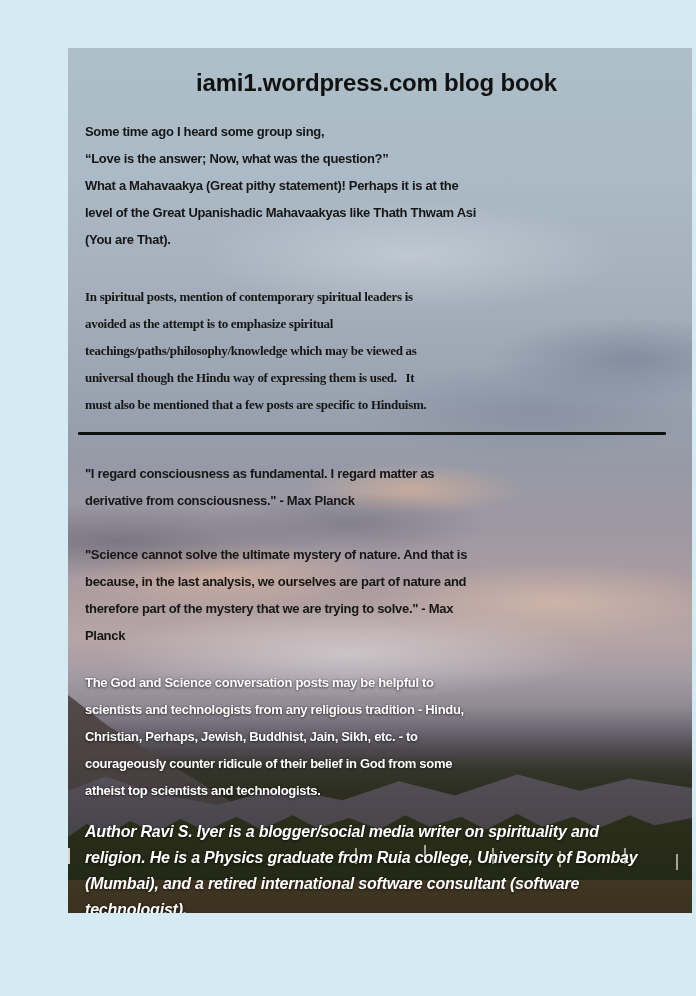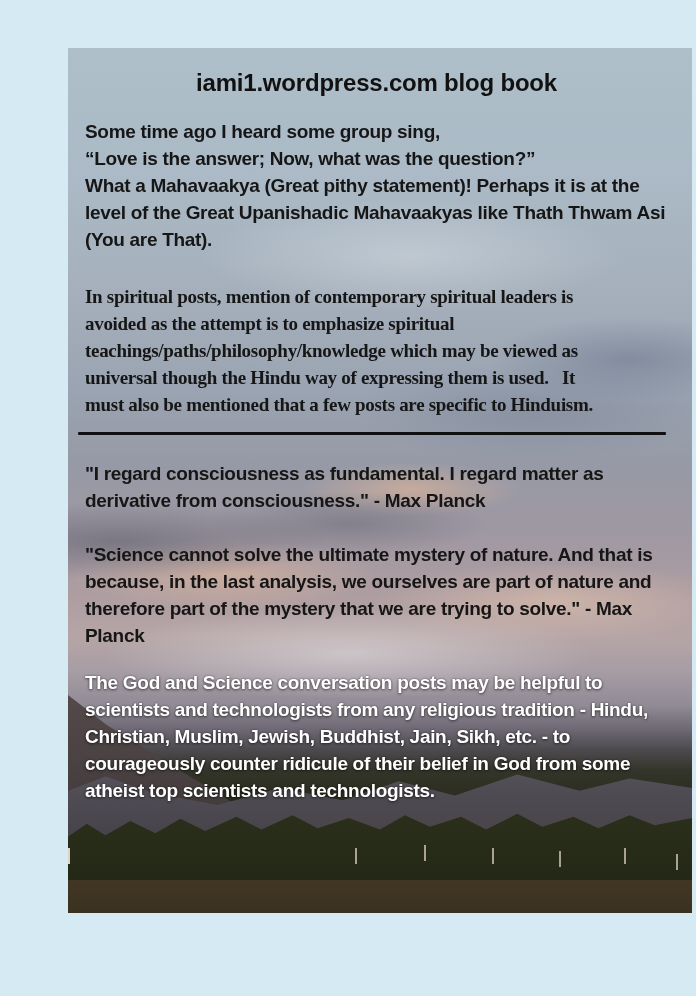--- a/index.html
+++ b/index.html
@@ -78,21 +78,21 @@
     margin:20px 0 0 0;
     text-align:center;
     font-size:24px; font-weight:700; color:#111;
     letter-spacing:-0.2px;
     line-height:30px;
   }
   .para {
     margin:0;
     white-space:pre-wrap;
     font-weight:700;
-    font-size:19px; line-height:27px;
+    font-size:13px; line-height:27px;
     letter-spacing:-0.3px;
     color:#161616;
   }
   .para1 { margin-top:20px; }
   .para2 { margin-top:30px;font-family:Liberation Serif, serif; }
   .divider {
     height:3px; width:588px;
     margin:14px 0 0 -7px;
     background:#101010;
     border-radius:1px;
@@ -150,20 +150,24 @@
       <p class="para quote1">"I regard consciousness as fundamental. I regard matter as
 derivative from consciousness." - Max Planck</p>
 
       <p class="para quote2">"Science cannot solve the ultimate mystery of nature. And that is
 because, in the last analysis, we ourselves are part of nature and
 therefore part of the mystery that we are trying to solve." - Max
 Planck</p>
 
       <p class="para light god-science">The God and Science conversation posts may be helpful to
 scientists and technologists from any religious tradition - Hindu,
-Christian, Muslim, Jewish, Buddhist, Jain, Sikh, etc. - to
+Christian, Perhaps, Jewish, Buddhist, Jain, Sikh, etc. - to
 courageously counter ridicule of their belief in God from some
 atheist top scientists and technologists.</p>
 
+      <p class="para light author-bio">Author Ravi S. Iyer is a blogger/social media writer on spirituality and
+religion. He is a Physics graduate from Ruia college, University of Bombay
+(Mumbai), and a retired international software consultant (software
+technologist).</p>
     </div>
 
   </div>
 </div>
 
 </body></html>

